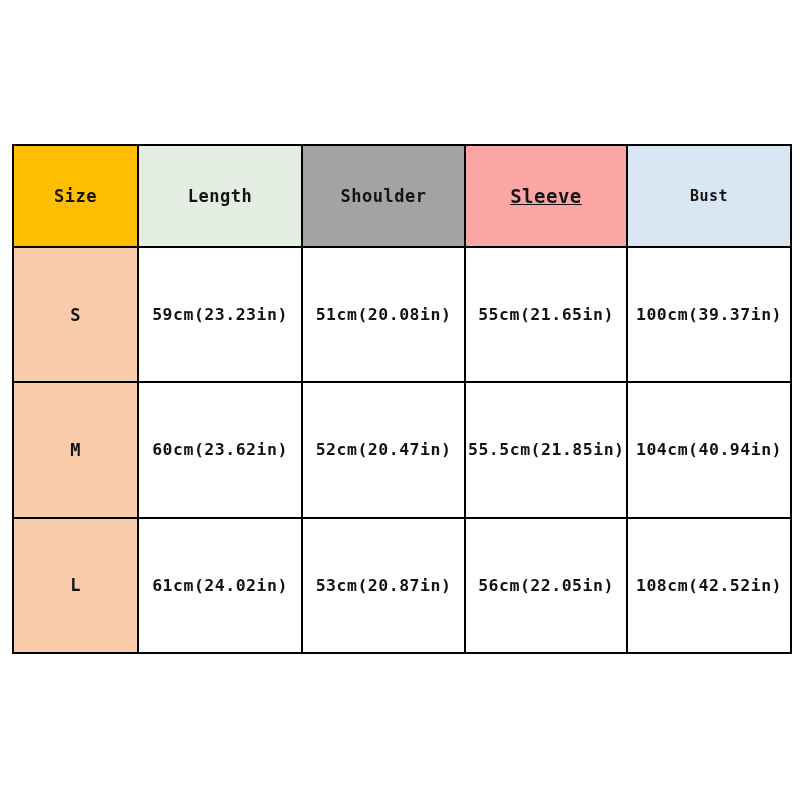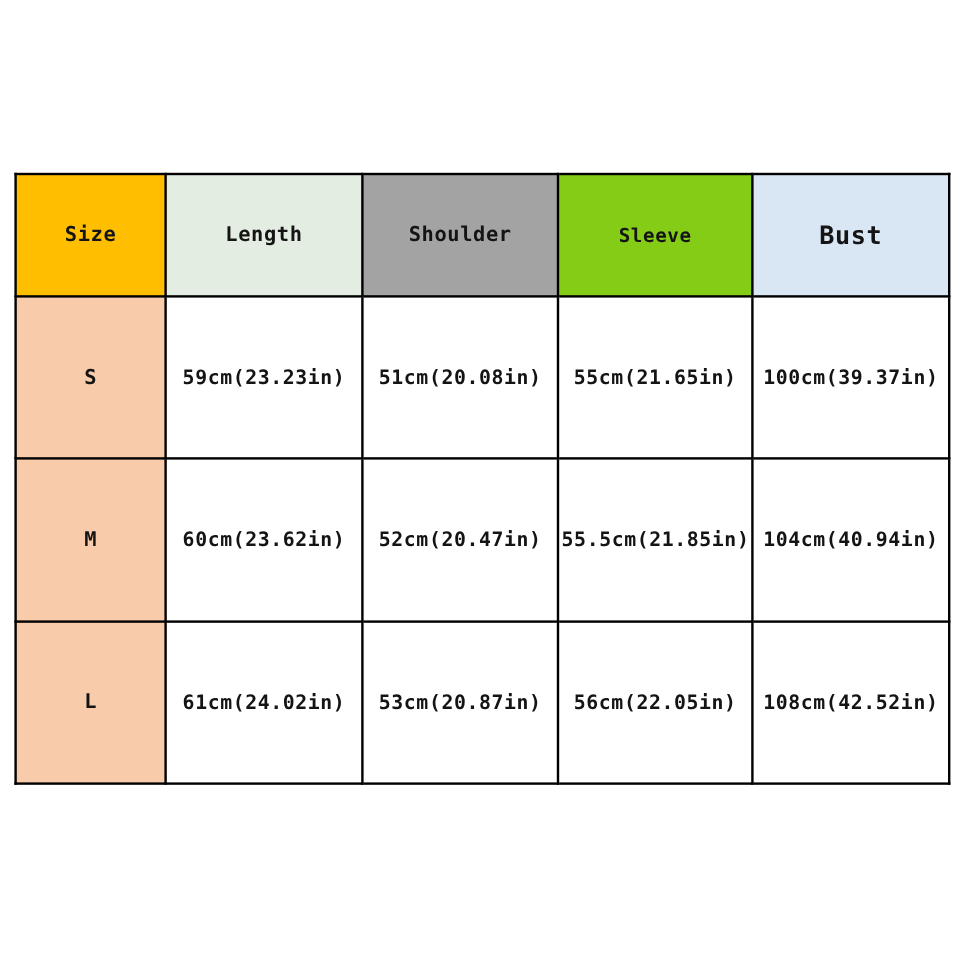--- a/index.html
+++ b/index.html
@@ -50,22 +50,22 @@
     white-space: nowrap;
   }
 
   table.size-chart thead tr { height: 102px; }
   table.size-chart tbody tr { height: 102px; }
 
   
   th.h-size     { background: #FFBF00; font-size: 17px; letter-spacing: 2.5px; }
   th.h-length   { background: #E3EDE1; font-size: 17px; letter-spacing: 2.5px; margin-top: 16px; }
   th.h-shoulder { background: #a3a3a3; font-size: 17px; letter-spacing: 2.5px; }
-  th.h-sleeve   { background: #84cc16; font-size: 16px; letter-spacing: 2.5px; }
-  th.h-bust     { background: #D9E7F4; font-size: 21px; letter-spacing: 2.5px; }
+  th.h-sleeve   { background: #fca5a5; font-size: 19px; letter-spacing: 2.5px; text-decoration: underline; }
+  th.h-bust     { background: #D9E7F4; font-size: 15px; letter-spacing: 2.5px; }
 
   
   td.c-size {
     background: #F8CBAA;
     font-size: 17px;
     letter-spacing: 2px;
   }
   td.c-val {
     background: #FFFFFF;
     font-size: 16.5px;

